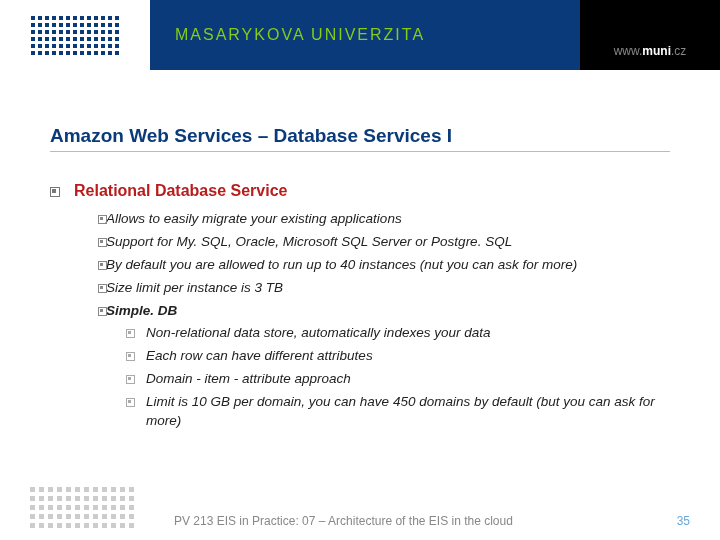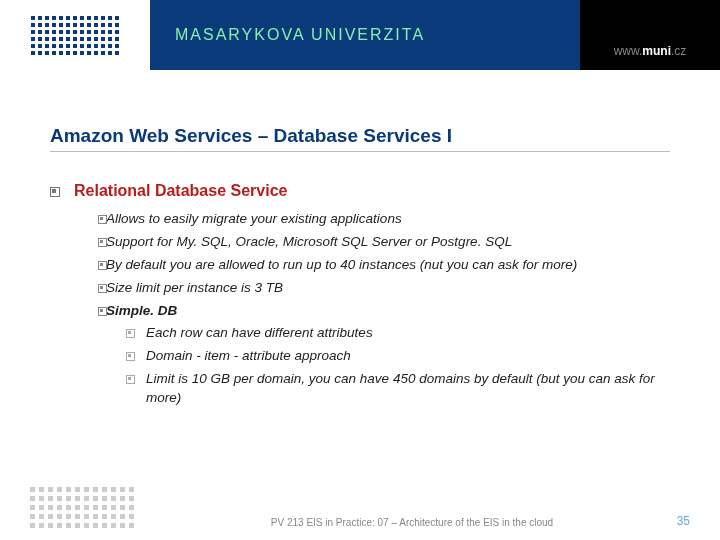--- a/index.html
+++ b/index.html
@@ -36,21 +36,21 @@
     width: 4px; height: 4px; background: #0a3a7a;
   }
   .header-mid {
     flex: 1;
     background: #0a3a7a;
     display: flex;
     align-items: center;
     padding-left: 25px;
   }
   .header-mid span {
-    color: #86efac;
+    color: #84cc16;
     font-size: 16px;
     letter-spacing: 2px;
   }
   .header-right {
     width: 140px;
     background: #000;
     display: flex;
     align-items: center;
     justify-content: center;
   }
@@ -173,22 +173,21 @@
     display: grid;
     grid-template-columns: repeat(12, 5px);
     grid-template-rows: repeat(5, 5px);
     gap: 4px;
   }
   .dot-grid-lg span {
     width: 5px; height: 5px; background: #ccc;
   }
   .footer-text {
     flex: 1;
-    text-align: center;
-    font-size: 10px;
+    font-size: 12px;
     color: #888;
     padding-left: 40px;
   }
   .page-num {
     font-size: 12px;
     color: #6aa8d8;
     width: 40px;
     text-align: right;
   }
 </style>
@@ -295,20 +294,21 @@
     <li>
       <span class="heading-l1">Relational Database Service</span>
       <ul class="list-l2">
         <li>Allows to easily migrate your existing applications</li>
         <li>Support for My. SQL, Oracle, Microsoft SQL Server or Postgre. SQL</li>
         <li>By default you are allowed to run up to 40 instances (nut you can ask for more)</li>
         <li>Size limit per instance is 3 TB</li>
         <li>
           <span class="heading-l2">Simple. DB</span>
           <ul class="list-l3">
+            <li>Non-relational data store, automatically indexes your data</li>
             <li>Each row can have different attributes</li>
             <li>Domain - item - attribute approach</li>
             <li>Limit is 10 GB per domain, you can have 450 domains by default (but you can ask for more)</li>
           </ul>
         </li>
       </ul>
     </li>
   </ul>
 </div>
 

